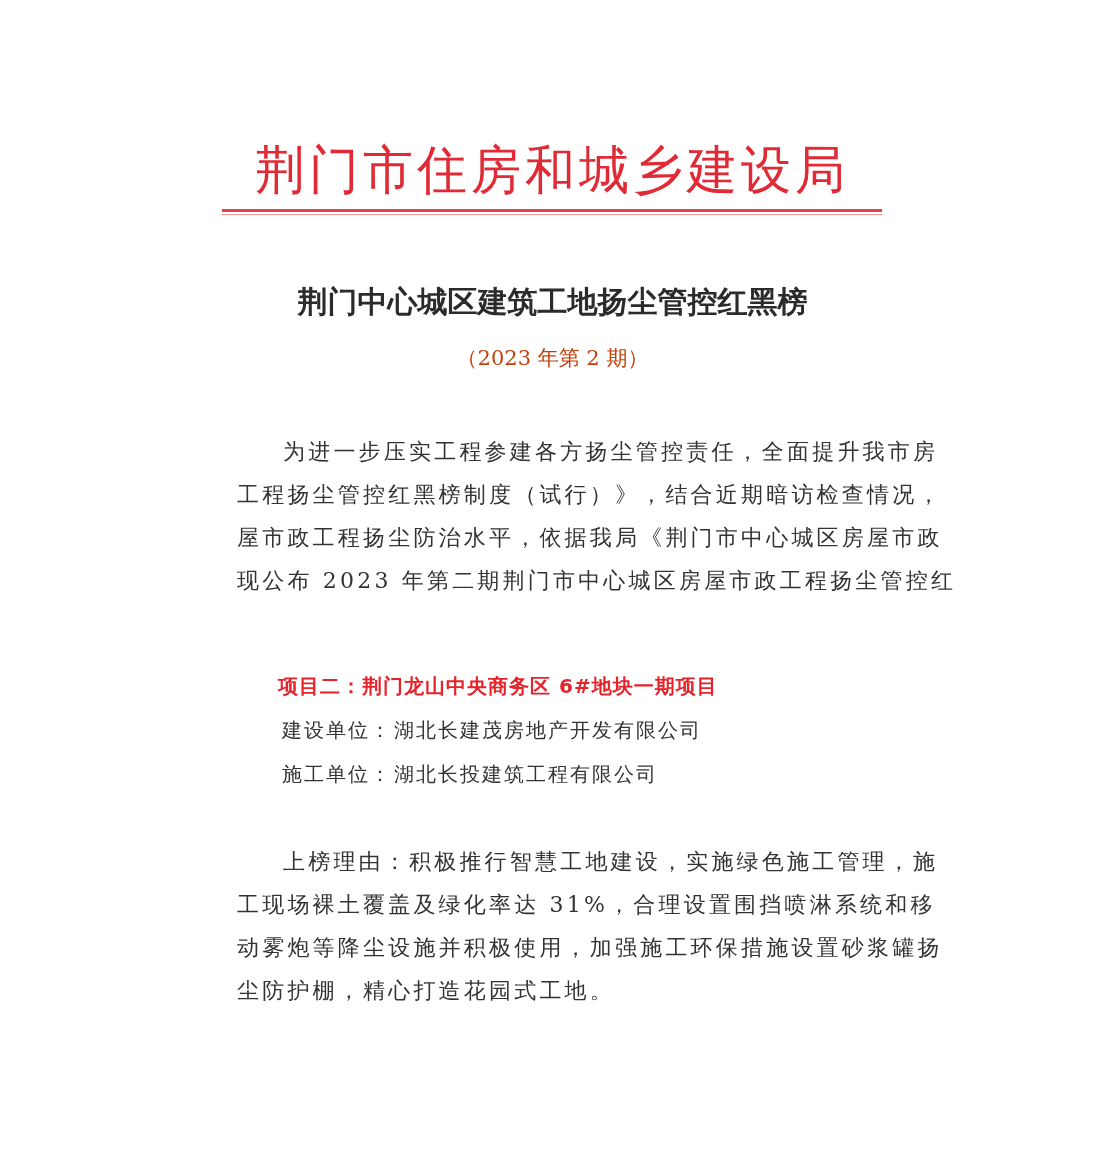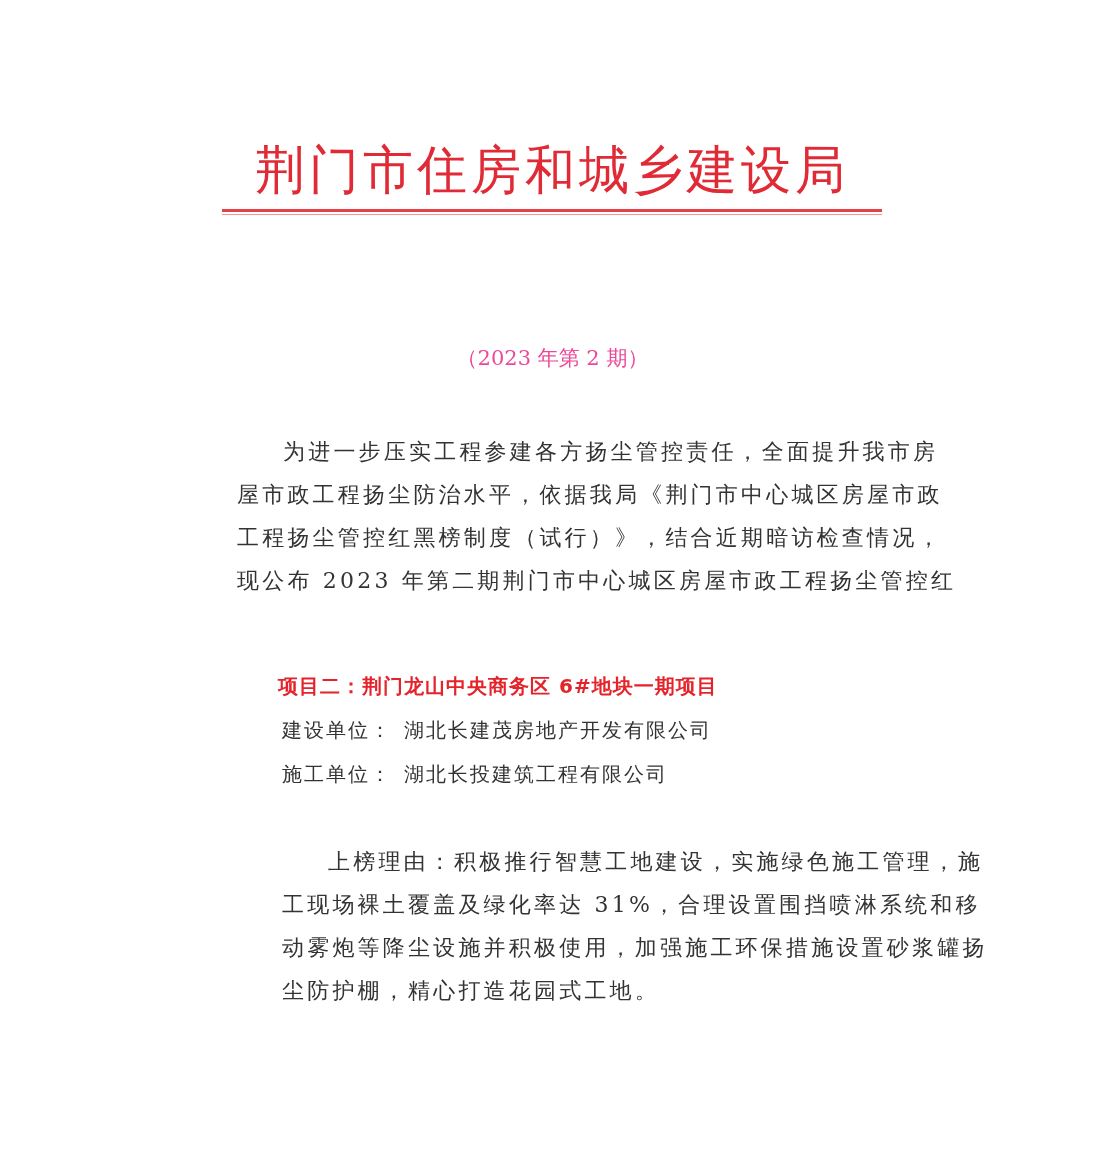--- a/index.html
+++ b/index.html
@@ -66,21 +66,21 @@
       line-height: 44px;
       white-space: nowrap;
     }
     .doc-issue {
       position: absolute;
       left: 230px;
       top: 340px;
       width: 645px;
       text-align: center;
       font-size: 21px;
-      color: #ec4899;
+      color: #c2410c;
       line-height: 36px;
       white-space: nowrap;
     }
     .para {
       position: absolute;
       left: 237px;
       width: 630px;
       font-size: 22px;
       line-height: 43px;
       color: #333;
@@ -107,38 +107,39 @@
     }
     .unit-row {
       position: absolute;
       left: 282px;
       font-size: 20px;
       line-height: 36px;
       color: #333;
       letter-spacing: 2px;
       white-space: nowrap;
     }
-    .unit-row .label { margin-right: 12px; }
-    .reason { top: 840px; margin-left: 45px; }
+    .unit-row .label { margin-right: 2px; }
+    .reason { top: 840px; }
   </style>
 </head>
 <body>
 
 <div class="page">
 
   <div class="letterhead">荆门市住房和城乡建设局</div>
   <div class="redline-thick"></div>
   <div class="redline-thin"></div>
 
+  <div class="doc-title">荆门中心城区建筑工地扬尘管控红黑榜</div>
   <div class="doc-issue">（2023 年第 2 期）</div>
 
   <div class="para intro">
     <span class="line" style="padding-left:46px">为进一步压实工程参建各方扬尘管控责任，全面提升我市房</span>
+    <span class="line">工程扬尘管控红黑榜制度（试行）》，结合近期暗访检查情况，</span>
     <span class="line">屋市政工程扬尘防治水平，依据我局《荆门市中心城区房屋市政</span>
-    <span class="line">工程扬尘管控红黑榜制度（试行）》，结合近期暗访检查情况，</span>
     <span class="line">现公布 2023 年第二期荆门市中心城区房屋市政工程扬尘管控红</span>
   </div>
 
   <div class="project-head">项目二：荆门龙山中央商务区 6#地块一期项目</div>
 
   <div class="unit-row" style="top:712px">
     <span class="label">建设单位：</span><span>湖北长建茂房地产开发有限公司</span>
   </div>
   <div class="unit-row" style="top:756px">
     <span class="label">施工单位：</span><span>湖北长投建筑工程有限公司</span>

